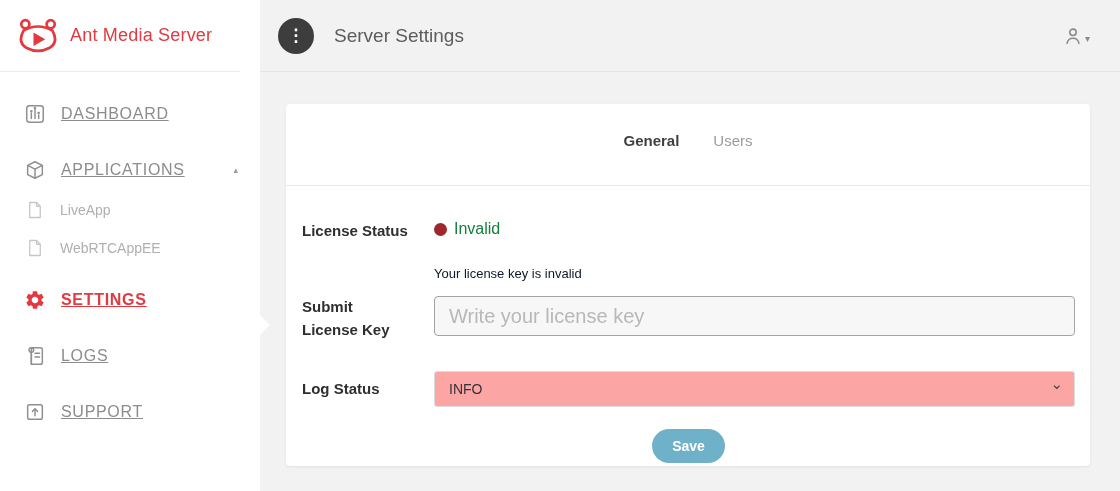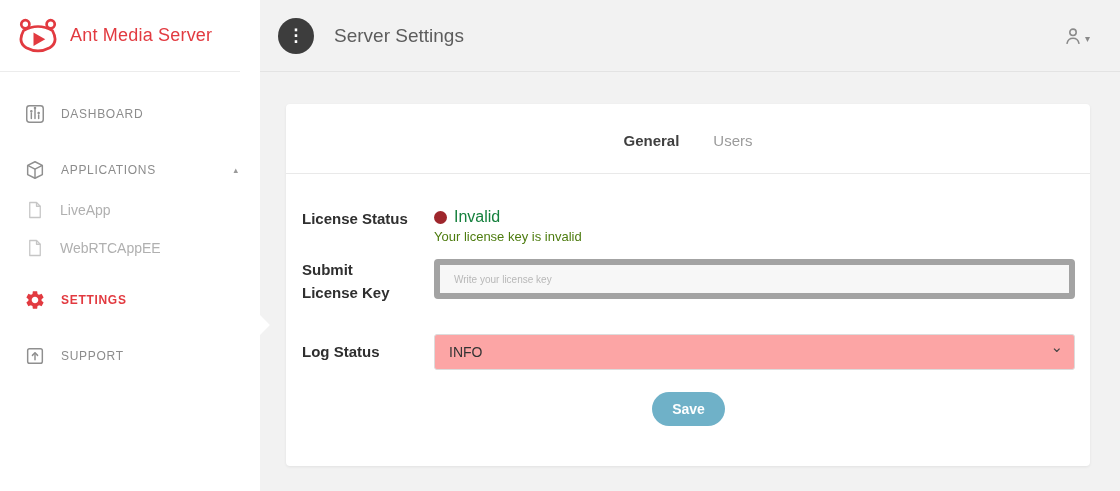--- a/index.html
+++ b/index.html
@@ -11,21 +11,21 @@
   .sidebar { position:relative; z-index:2; width:260px; background:#ffffff;
     flex:0 0 260px; height:100%; }
   .logo-block { height:71px; display:flex; align-items:center; padding-left:16px; gap:10px; }
   .logo-icon { width:44px; height:38px; display:inline-flex; }
   .logo-text { font-size:18px; font-weight:500; letter-spacing:0.2px; }
   .sidebar-divider { height:1px; background:#ececec; margin-right:20px; }
   .nav { padding-top:22px; }
   .nav-item { display:flex; align-items:center; height:40px; padding:0 22px 0 24px;
     gap:15px; cursor:pointer; }
   .nav-item .icon { width:22px; height:22px; display:inline-flex; color:#8f8f8f; flex:0 0 22px; }
-  .nav-label { font-size:12px; letter-spacing:0.7px; color:#8c8c8c; font-weight:500; }
+  .nav-label { font-size:16px; letter-spacing:0.7px; color:#8c8c8c; font-weight:500;text-decoration:underline; }
   .nav-item.gap-lg { margin-top:16px; }
   .sub-item { display:flex; align-items:center; height:36px; padding:0 22px 0 26px;
     gap:16px; cursor:pointer; margin-top:2px; }
   .sub-item .icon { width:18px; height:18px; display:inline-flex; color:#c6c6c6; flex:0 0 18px; }
   .sub-label { font-size:14px; color:#b0b0b0; }
   .caret-up { margin-left:auto; font-size:9px; color:#9a9a9a; }
   .nav-item.active { margin-top:14px; }
   .nav-item.active .nav-label { font-weight:700; }
   .notch { position:absolute; right:-7px; top:318px; width:14px; height:14px;
     background:#ffffff; transform:rotate(45deg); }
@@ -39,37 +39,37 @@
     cursor:pointer; }
   .page-title { margin-left:20px; font-size:19px; color:#5c5c5c; font-weight:500; }
   .user-menu { margin-left:auto; display:flex; align-items:flex-end; gap:1px; cursor:pointer; }
   .user-menu .icon { width:22px; height:22px; color:#8a8a8a; display:inline-flex; }
   .user-caret { font-size:10px; color:#8a8a8a; line-height:1; padding-bottom:3px; }
 
   
   .content { flex:1; padding:32px 30px 0 26px; }
   .card { background:#ffffff; border-radius:4px; box-shadow:0 1px 3px rgba(0,0,0,0.07);
     height:362px; padding:0 15px 0 16px; }
-  .tabs { display:flex; justify-content:center; gap:34px; padding:28px 0 24px 0;
+  .tabs { display:flex; justify-content:center; gap:34px; padding:28px 0 36px 0;
     border-bottom:1px solid #e9e9e9; margin:0 -15px 0 -16px; }
   .tab { font-size:15px; cursor:pointer; }
   .tab.active { color:#3f3f3f; font-weight:700; }
   .tab.inactive { color:#9b9b9b; }
 
   .form-row { display:grid; grid-template-columns:132px 1fr; align-items:start; }
   .form-label { font-size:15px; font-weight:700; color:#2f2f2f; line-height:1.5; }
   .row-license { margin-top:34px; }
   .status-line { display:flex; align-items:center; gap:7px; }
   .status-dot { width:13px; height:13px; border-radius:50%; display:inline-block; }
   .status-value { font-size:16px; color:#15803d; }
-  .status-detail { font-size:13px; color:#4d7c0f; margin-top:3px; }
+  .status-detail { font-size:13px; color:#0f172a; margin-top:28px; }
   .row-key { margin-top:15px; }
   .key-label { max-width:90px; }
-  .license-input { width:100%; height:40px; background:#f7f7f7; border:6px solid #a3a3a3;
-    border-radius:4px; padding:12px 14px; font-size:10px; color:#444;
+  .license-input { width:100%; height:40px; background:#f7f7f7; border:1px solid #a3a3a3;
+    border-radius:4px; padding:12px 14px; font-size:20px; color:#444;
     font-family:"Liberation Sans", sans-serif; outline:none; }
   .license-input::placeholder { color:#b8b8b8; }
   .row-log { margin-top:30px; align-items:center; }
   .select-wrap { position:relative; }
   .log-select { width:100%; height:36px; background:#fca5a5; border:1px solid #dcdcdc;
     border-radius:3px; padding:0 30px 0 14px; font-size:14px; color:#333;
     appearance:none; -webkit-appearance:none; font-family:"Liberation Sans", sans-serif;
     cursor:pointer; outline:none; }
   .select-caret { position:absolute; right:12px; top:4px; font-size:15px; color:#444;
     pointer-events:none; }
@@ -147,20 +147,31 @@
 
       <div class="nav-item active" style="color: rgb(226, 58, 64);">
         <span class="icon" style="color:inherit;">
           <svg viewBox="0 0 24 24" fill="currentColor">
             <path d="M19.14 12.94c.04-.3.06-.61.06-.94 0-.32-.02-.64-.07-.94l2.03-1.58c.18-.14.23-.41.12-.61l-1.92-3.32c-.12-.22-.37-.29-.59-.22l-2.39.96c-.5-.38-1.03-.7-1.62-.94l-.36-2.54c-.04-.24-.24-.41-.48-.41h-3.84c-.24 0-.43.17-.47.41l-.36 2.54c-.59.24-1.13.57-1.62.94l-2.39-.96c-.22-.08-.47 0-.59.22L2.74 8.87c-.12.21-.08.47.12.61l2.03 1.58c-.05.3-.09.63-.09.94s.02.64.07.94l-2.03 1.58c-.18.14-.23.41-.12.61l1.92 3.32c.12.22.37.29.59.22l2.39-.96c.5.38 1.03.7 1.62.94l.36 2.54c.05.24.24.41.48.41h3.84c.24 0 .44-.17.47-.41l.36-2.54c.59-.24 1.13-.56 1.62-.94l2.39.96c.22.08.47 0 .59-.22l1.92-3.32c.12-.22.07-.47-.12-.61l-2.01-1.58zM12 15.6c-1.98 0-3.6-1.62-3.6-3.6s1.62-3.6 3.6-3.6 3.6 1.62 3.6 3.6-1.62 3.6-3.6 3.6z"></path>
           </svg>
         </span>
         <span class="nav-label" style="color:inherit;">SETTINGS</span>
       </div>
 
+      <div class="nav-item gap-lg">
+        <span class="icon">
+          <svg viewBox="0 0 24 24" fill="none" stroke="currentColor" stroke-width="1.6" stroke-linecap="round" stroke-linejoin="round">
+            <path d="M8 3h10a2 2 0 0 1 2 2v14a2 2 0 0 1-2 2H8z"></path>
+            <path d="M8 3a2.5 2.5 0 0 0 0 5 2.5 2.5 0 0 0 0-5z"></path>
+            <path d="M8 8v13"></path>
+            <path d="M12 9h5 M12 13h5"></path>
+          </svg>
+        </span>
+        <span class="nav-label">LOGS</span>
+      </div>
 
       <div class="nav-item gap-lg">
         <span class="icon">
           <svg viewBox="0 0 24 24" fill="none" stroke="currentColor" stroke-width="1.6" stroke-linecap="round" stroke-linejoin="round">
             <rect x="4" y="4" width="16" height="16" rx="2"></rect>
             <path d="M12 16V9"></path>
             <path d="M9.2 11.3L12 8.5l2.8 2.8"></path>
           </svg>
         </span>
         <span class="nav-label">SUPPORT</span>

